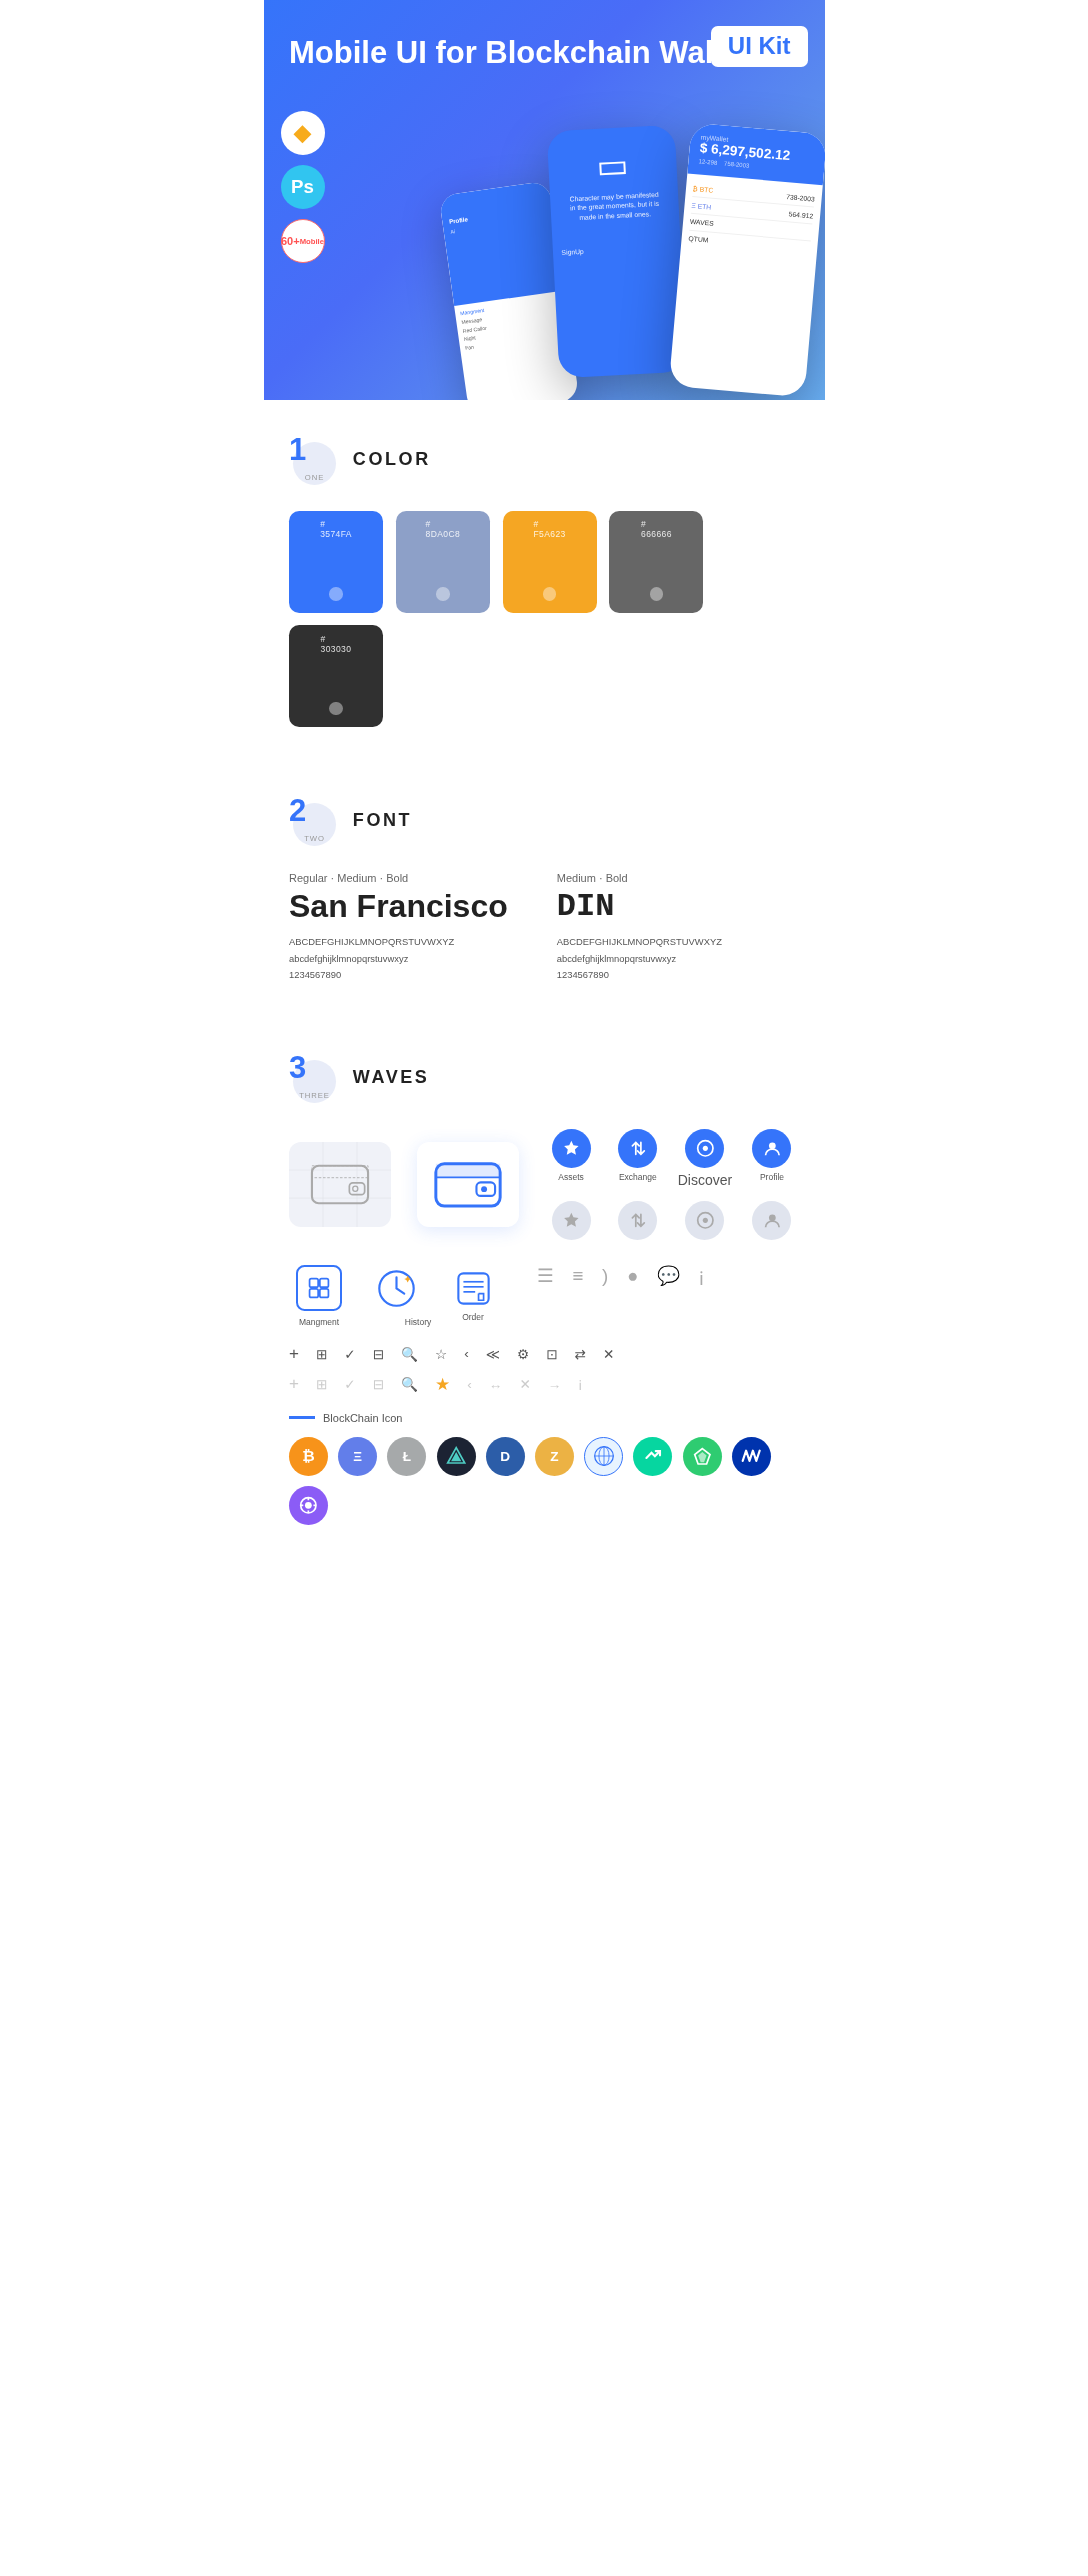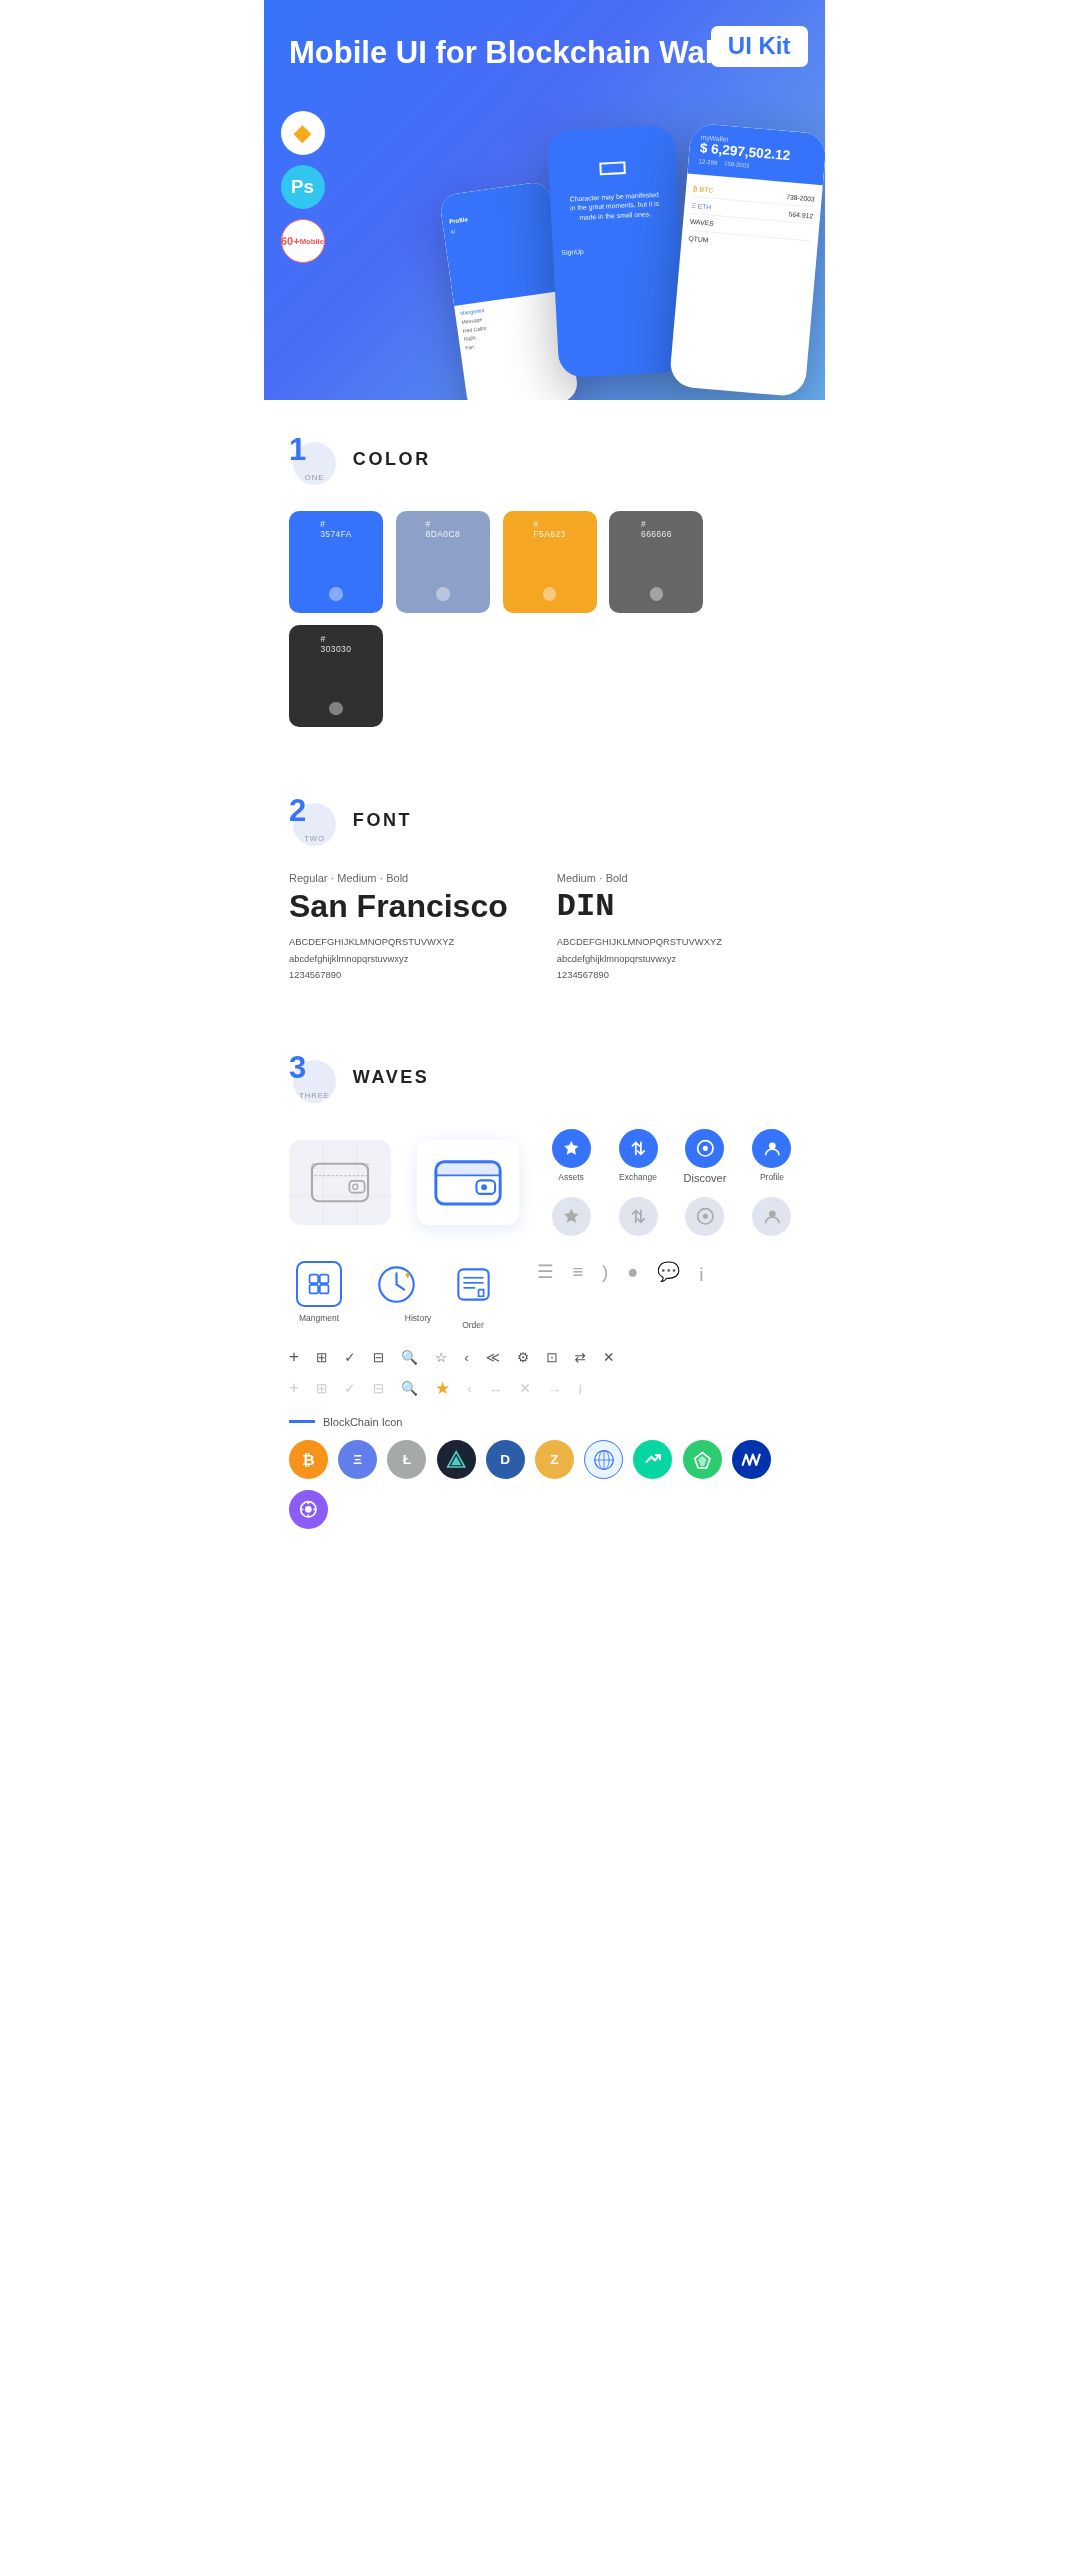--- a/index.html
+++ b/index.html
@@ -371,21 +371,21 @@
         <span style="font-size:8.5px;color:#555;">Exchange</span>
       </div>
 
       <div style="display:flex;flex-direction:column;align-items:center;gap:4.3px;">
         <div style="width:39px;height:39px;background:#3574FA;border-radius:50%;display:flex;align-items:center;justify-content:center;">
           <svg width="18.7" height="18.7" viewBox="0 0 22 22">
             <circle cx="11" cy="11" r="9" stroke="#fff" stroke-width="2" fill="none"></circle>
             <circle cx="11" cy="11" r="3" fill="#fff"></circle>
           </svg>
         </div>
-        <span style="font-size:11px;color:#555;">Discover</span>
+        <span style="font-size:14px;color:#555;">Discover</span>
       </div>
 
       <div style="display:flex;flex-direction:column;align-items:center;gap:4.3px;">
         <div style="width:39px;height:39px;background:#3574FA;border-radius:50%;display:flex;align-items:center;justify-content:center;">
           <svg width="18.7" height="18.7" viewBox="0 0 22 22">
             <circle cx="11" cy="8" r="4" fill="#fff"></circle>
             <path d="M3 19c0-4 3.6-7 8-7s8 3 8 7" stroke="#fff" stroke-width="2" fill="none"></path>
           </svg>
         </div>
         <span style="font-size:8.5px;color:#555;">Profile</span>
@@ -444,21 +444,21 @@
         <svg width="43" height="43" viewBox="0 0 50 50">
           <circle cx="25" cy="25" r="20" fill="none" stroke="#3574FA" stroke-width="2.5"></circle>
           <polyline points="25,12 25,25 34,31" stroke="#3574FA" stroke-width="2.5" fill="none" stroke-linecap="round"></polyline>
 
           <path d="M38 10 L39.5 13 L42 14 L39.5 15 L38 18 L36.5 15 L34 14 L36.5 13 Z" fill="#F5A623"></path>
         </svg>
       </div>
       <span style="font-size:8.5px;color:#555;padding-left:44px;">History</span>
     </div>
 
-    <div style="display:flex;flex-direction:column;align-items:center;gap:13px;width:60px;">
+    <div style="display:flex;flex-direction:column;align-items:center;gap:1px;width:60px;">
       <div style="width:46px;height:46px;display:flex;align-items:center;justify-content:center;">
         <svg width="37" height="37" viewBox="0 0 44 44">
           <rect x="4" y="4" width="36" height="36" rx="6" fill="none" stroke="#3574FA" stroke-width="2.5"></rect>
           <line x1="10" y1="14" x2="34" y2="14" stroke="#3574FA" stroke-width="2"></line>
           <line x1="10" y1="20" x2="34" y2="20" stroke="#3574FA" stroke-width="2"></line>
           <line x1="10" y1="26" x2="24" y2="26" stroke="#3574FA" stroke-width="2"></line>
           <polyline points="22,34 26,30 34,36" stroke="#3574FA" stroke-width="0" fill="none"></polyline>
           <polyline points="28,28 34,28 34,36 28,36 28,28" fill="none" stroke="#3574FA" stroke-width="2"></polyline>
         </svg>
       </div>

